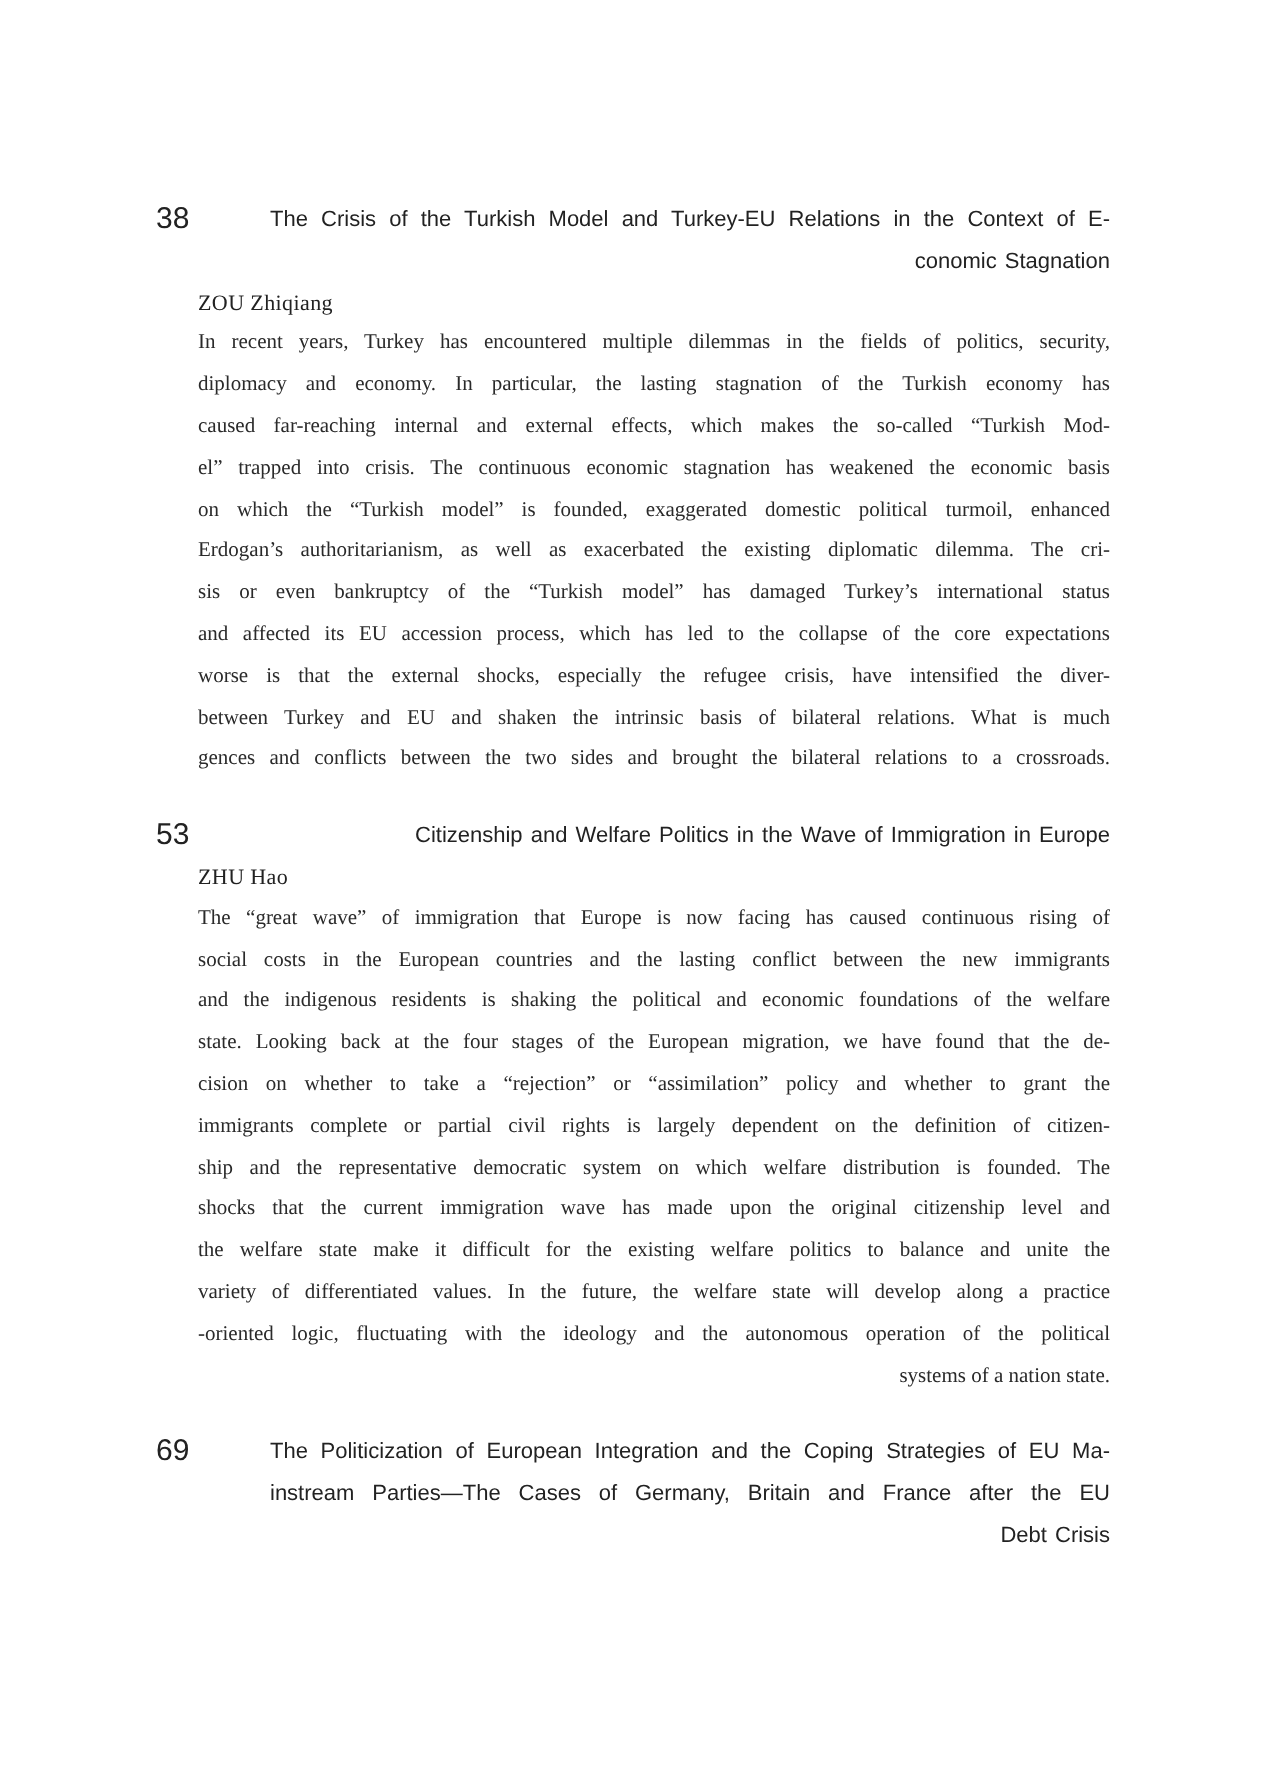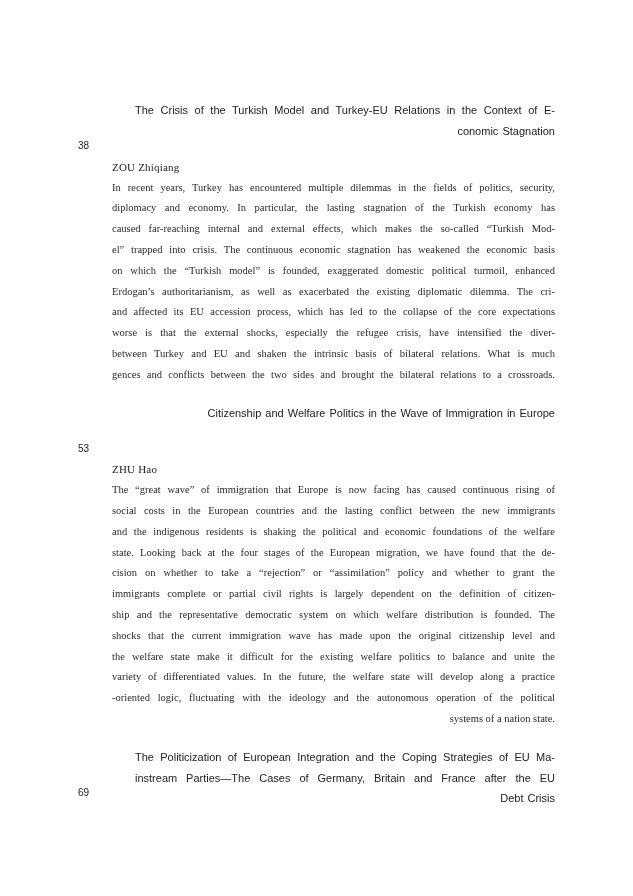--- a/index.html
+++ b/index.html
@@ -21,42 +21,41 @@
   }
 
   .entry + .entry { margin-top: 17px; }
 
   .entry-header { display: flex; }
 
   .page-num {
     flex: 0 0 25px;
     width: 25px;
     font-family: "Liberation Sans", sans-serif;
-    font-size: 10px;
+    font-size: 15px;
     line-height: 20.8px;
     color: #222222;
-    margin-top: 36px;
   }
 
   .title-lines { flex: 1; min-width: 0; margin-left: 32px; }
 
   .title-line {
     font-family: "Liberation Sans", sans-serif;
     font-size: 11px;
     line-height: 20.8px;
     color: #222222;
     word-spacing: 1px;
     text-align: right;
   }
   .title-line.fill {
     text-align: justify;
     text-align-last: justify;
   }
 
-  .entry-body { margin-left: 34px; }
+  .entry-body { margin-left: 21px; }
 
   .author {
     font-family: "Liberation Serif", serif;
     font-size: 11px;
     line-height: 20.8px;
     color: #222222;
     letter-spacing: 0.2px;
   }
 
   .abstract-line {
@@ -86,20 +85,21 @@
         </div>
         <div class="entry-body">
           <div class="author">ZOU Zhiqiang</div>
           <div class="abstract">
             <div class="abstract-line fill">In recent years, Turkey has encountered multiple dilemmas in the fields of politics, security,</div>
             <div class="abstract-line fill">diplomacy and economy. In particular, the lasting stagnation of the Turkish economy has</div>
             <div class="abstract-line fill">caused far-reaching internal and external effects, which makes the so-called “Turkish Mod-</div>
             <div class="abstract-line fill">el” trapped into crisis. The continuous economic stagnation has weakened the economic basis</div>
             <div class="abstract-line fill">on which the “Turkish model” is founded, exaggerated domestic political turmoil, enhanced</div>
             <div class="abstract-line fill">Erdogan’s authoritarianism, as well as exacerbated the existing diplomatic dilemma. The cri-</div>
+            <div class="abstract-line fill">sis or even bankruptcy of the “Turkish model” has damaged Turkey’s international status</div>
             <div class="abstract-line fill">and affected its EU accession process, which has led to the collapse of the core expectations</div>
             <div class="abstract-line fill">worse is that the external shocks, especially the refugee crisis, have intensified the diver-</div>
             <div class="abstract-line fill">between Turkey and EU and shaken the intrinsic basis of bilateral relations. What is much</div>
             <div class="abstract-line fill">gences and conflicts between the two sides and brought the bilateral relations to a crossroads.</div>
           </div>
         </div>
       </section>
       <section class="entry">
         <div class="entry-header">
           <div class="page-num">53</div>

